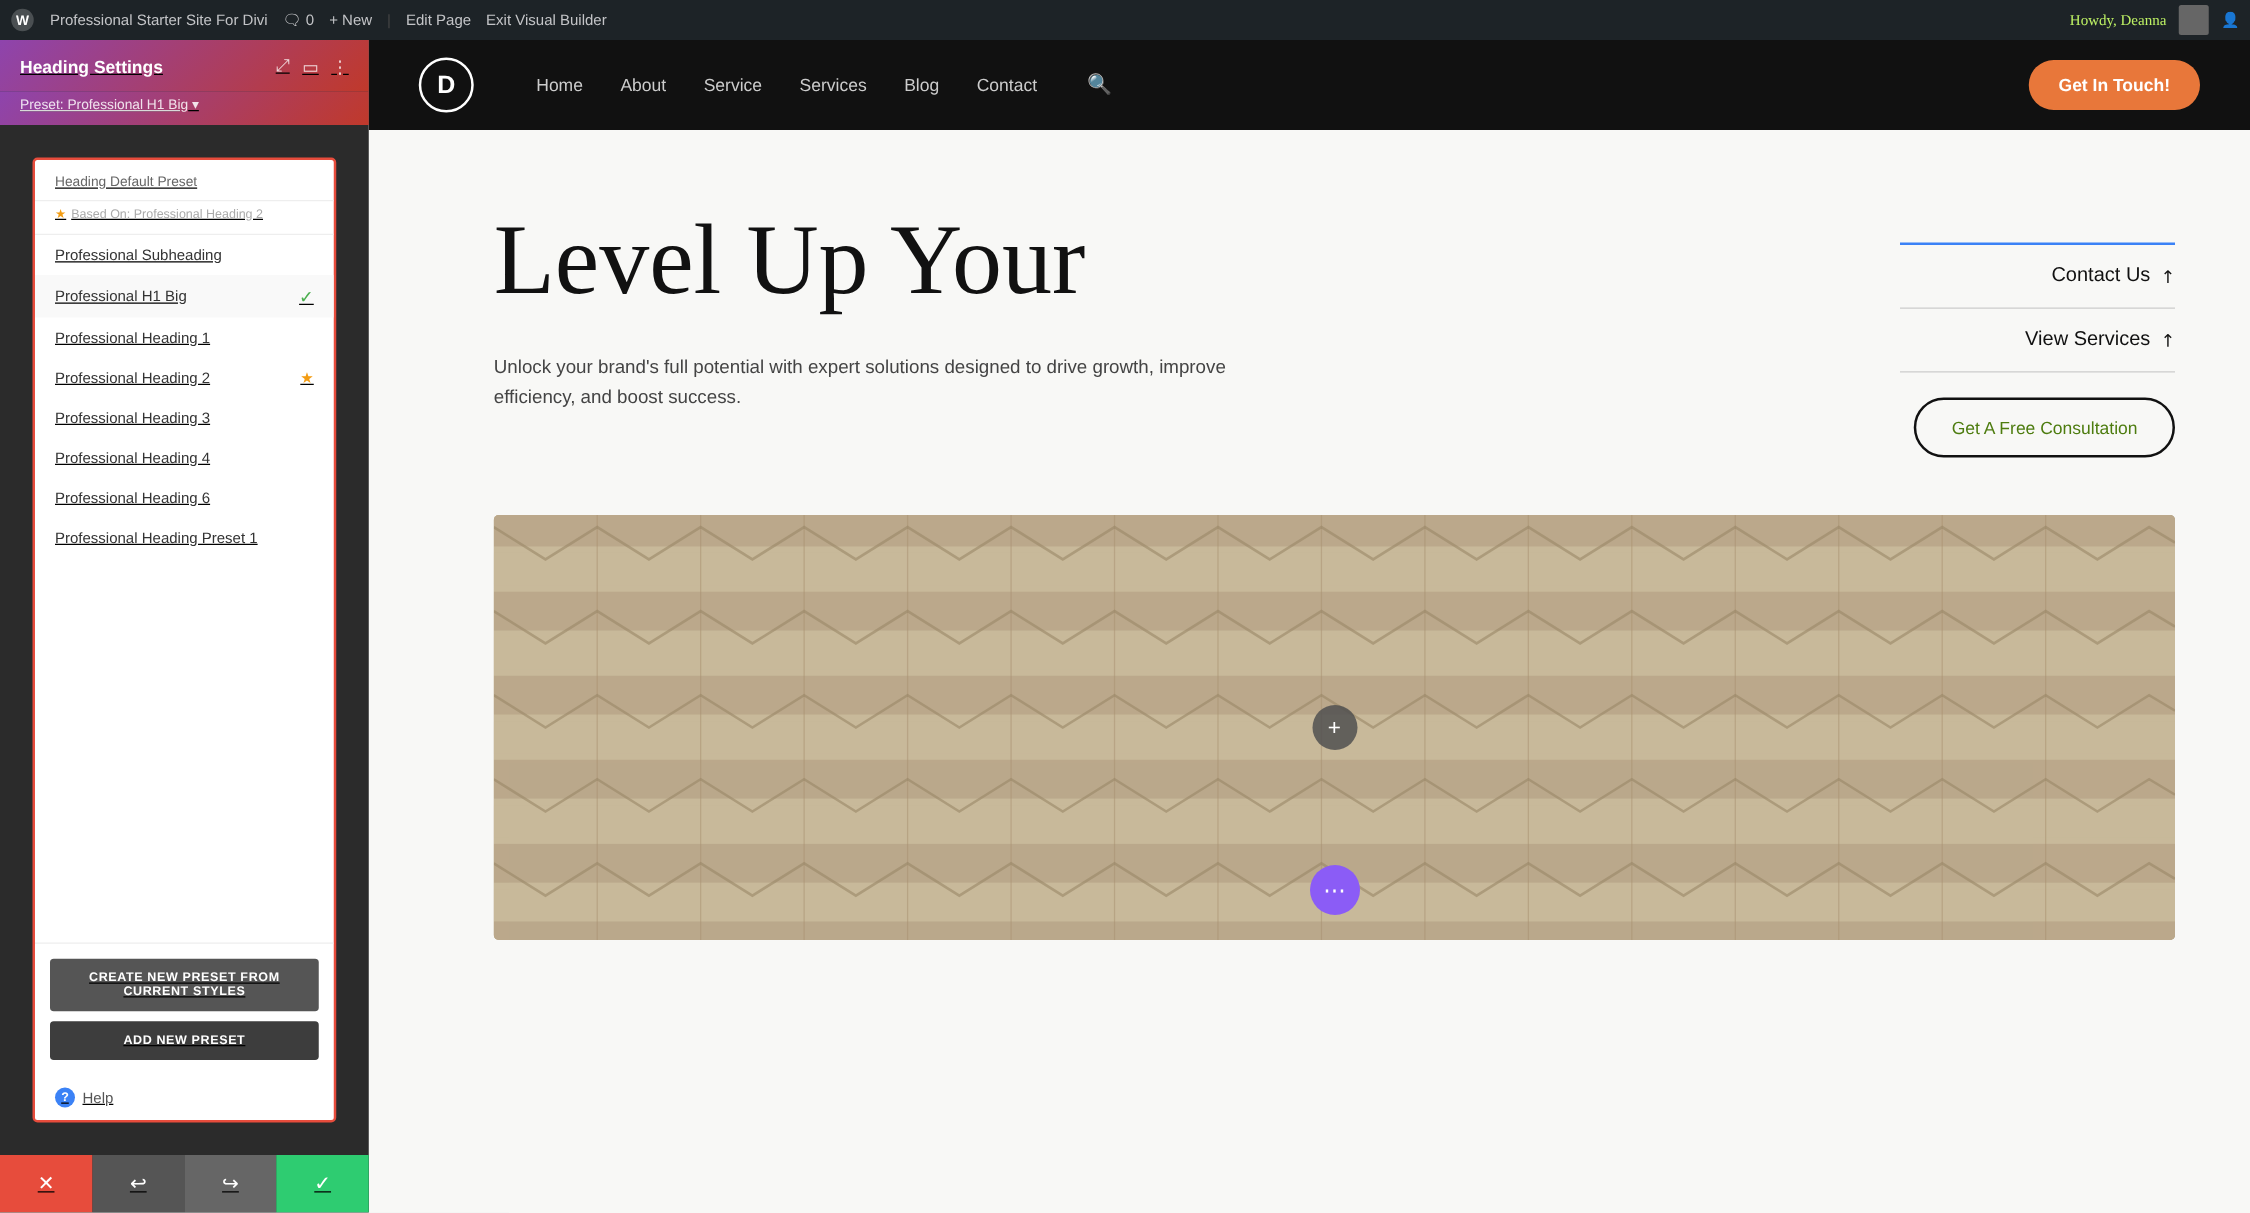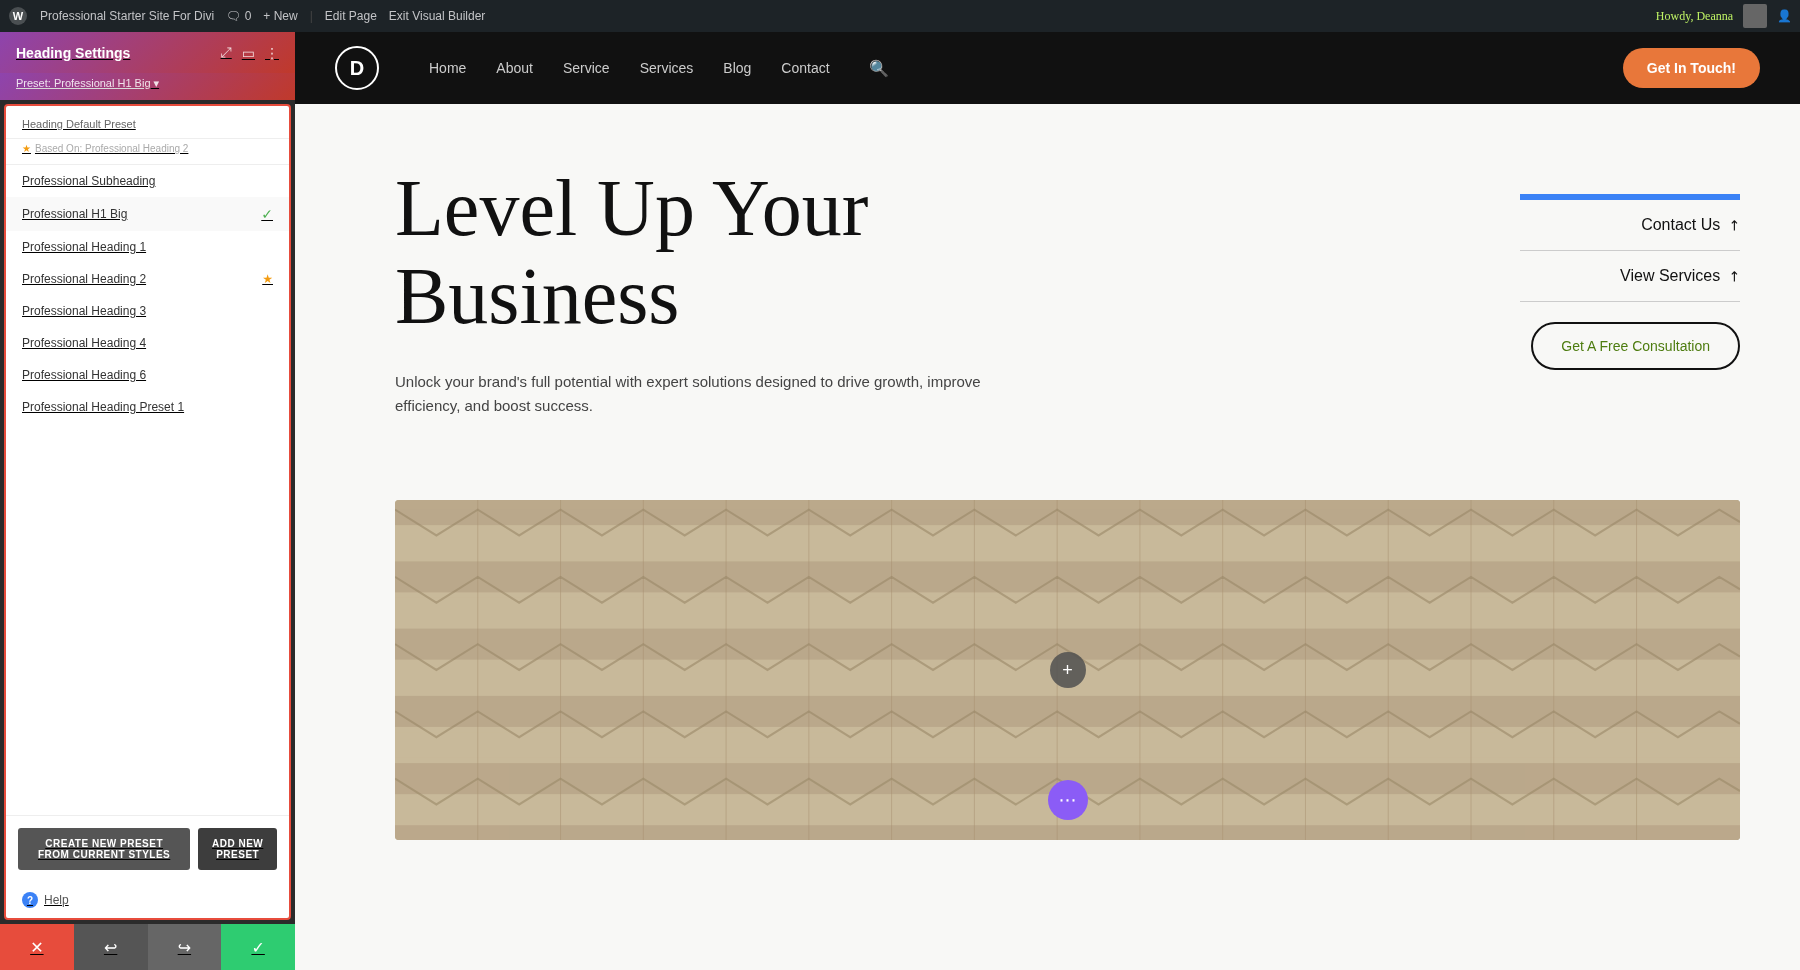--- a/index.html
+++ b/index.html
@@ -72,21 +72,21 @@
       color: rgba(255,255,255,0.85);
       cursor: pointer;
     }
     .panel-preset-bar span { text-decoration: underline; }
 
     
     .preset-dropdown {
       background: #fff;
       border: 2px solid #e74c3c;
       border-radius: 4px;
-      margin: 4px;
+      margin: 26px;
       flex: 1;
       display: flex;
       flex-direction: column;
       overflow: hidden;
     }
 
     .preset-section-title {
       padding: 12px 16px 8px;
       font-size: 11px;
       color: #666;
@@ -116,20 +116,21 @@
       align-items: center;
       justify-content: space-between;
     }
     .preset-item.active { background: #f9f9f9; }
     .preset-check { color: #4CAF50; font-size: 14px; }
     .preset-star { color: #f39c12; font-size: 12px; }
 
     .preset-buttons {
       padding: 12px;
       display: flex;
+      flex-direction: column;
       gap: 8px;
       border-top: 1px solid #eee;
       justify-content: flex-end;
     }
     .btn-create-preset {
       background: #555;
       color: #fff;
       border: none;
       padding: 10px;
       font-size: 10px;
@@ -296,21 +297,21 @@
       gap: 8px;
       font-size: 16px;
       color: #111;
       cursor: pointer;
       padding: 16px 0;
       border-bottom: 1px solid #ccc;
       width: 100%;
       justify-content: flex-end;
       text-decoration: none;
     }
-    .hero-link:first-child { border-top: 6px solid #3b82f6; }
+    .hero-link:first-child { border-top: 2px solid #3b82f6; }
     .hero-link-arrow { font-size: 14px; transform: rotate(-45deg); display: inline-block; }
 
     .hero-consultation-btn {
       margin-top: 20px;
       border: 2px solid #111;
       background: transparent;
       padding: 14px 28px;
       border-radius: 30px;
       font-size: 14px;
       cursor: pointer;
@@ -483,21 +484,20 @@
         <span class="site-search-icon">🔍</span>
       </nav>
       <button class="site-cta-btn">Get In Touch!</button>
     </div>
 
     <div class="site-content">
       <div class="hero-section">
         <div class="hero-left">
           <div class="hero-heading">
             <span>Level Up Your</span><br>
-            <span>Business</span>
           </div>
           <p class="hero-subtext">Unlock your brand's full potential with expert solutions designed to drive growth, improve efficiency, and boost success.</p>
         </div>
         <div class="hero-right">
           <a class="hero-link">
             <span>Contact Us</span>
             <span class="hero-link-arrow">↗</span>
           </a>
           <a class="hero-link">
             <span>View Services</span>

